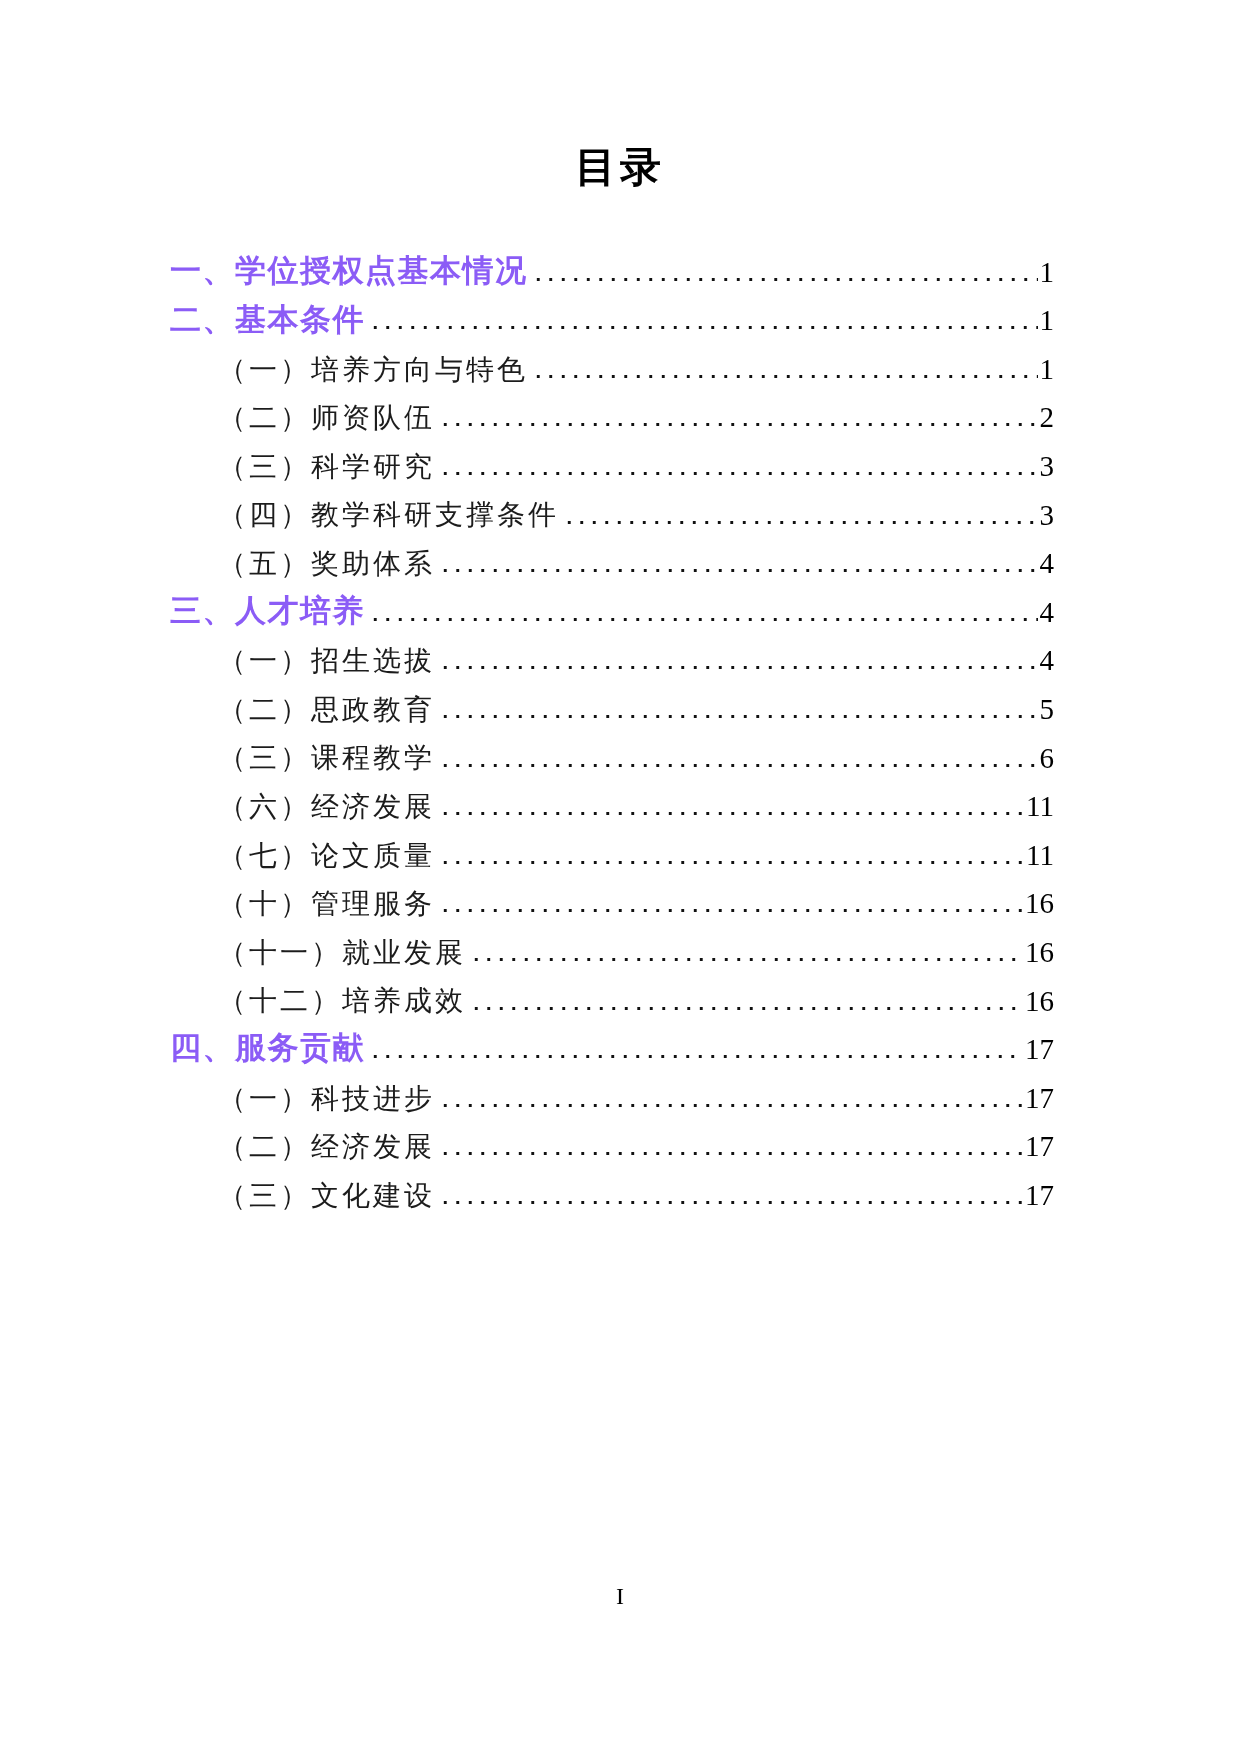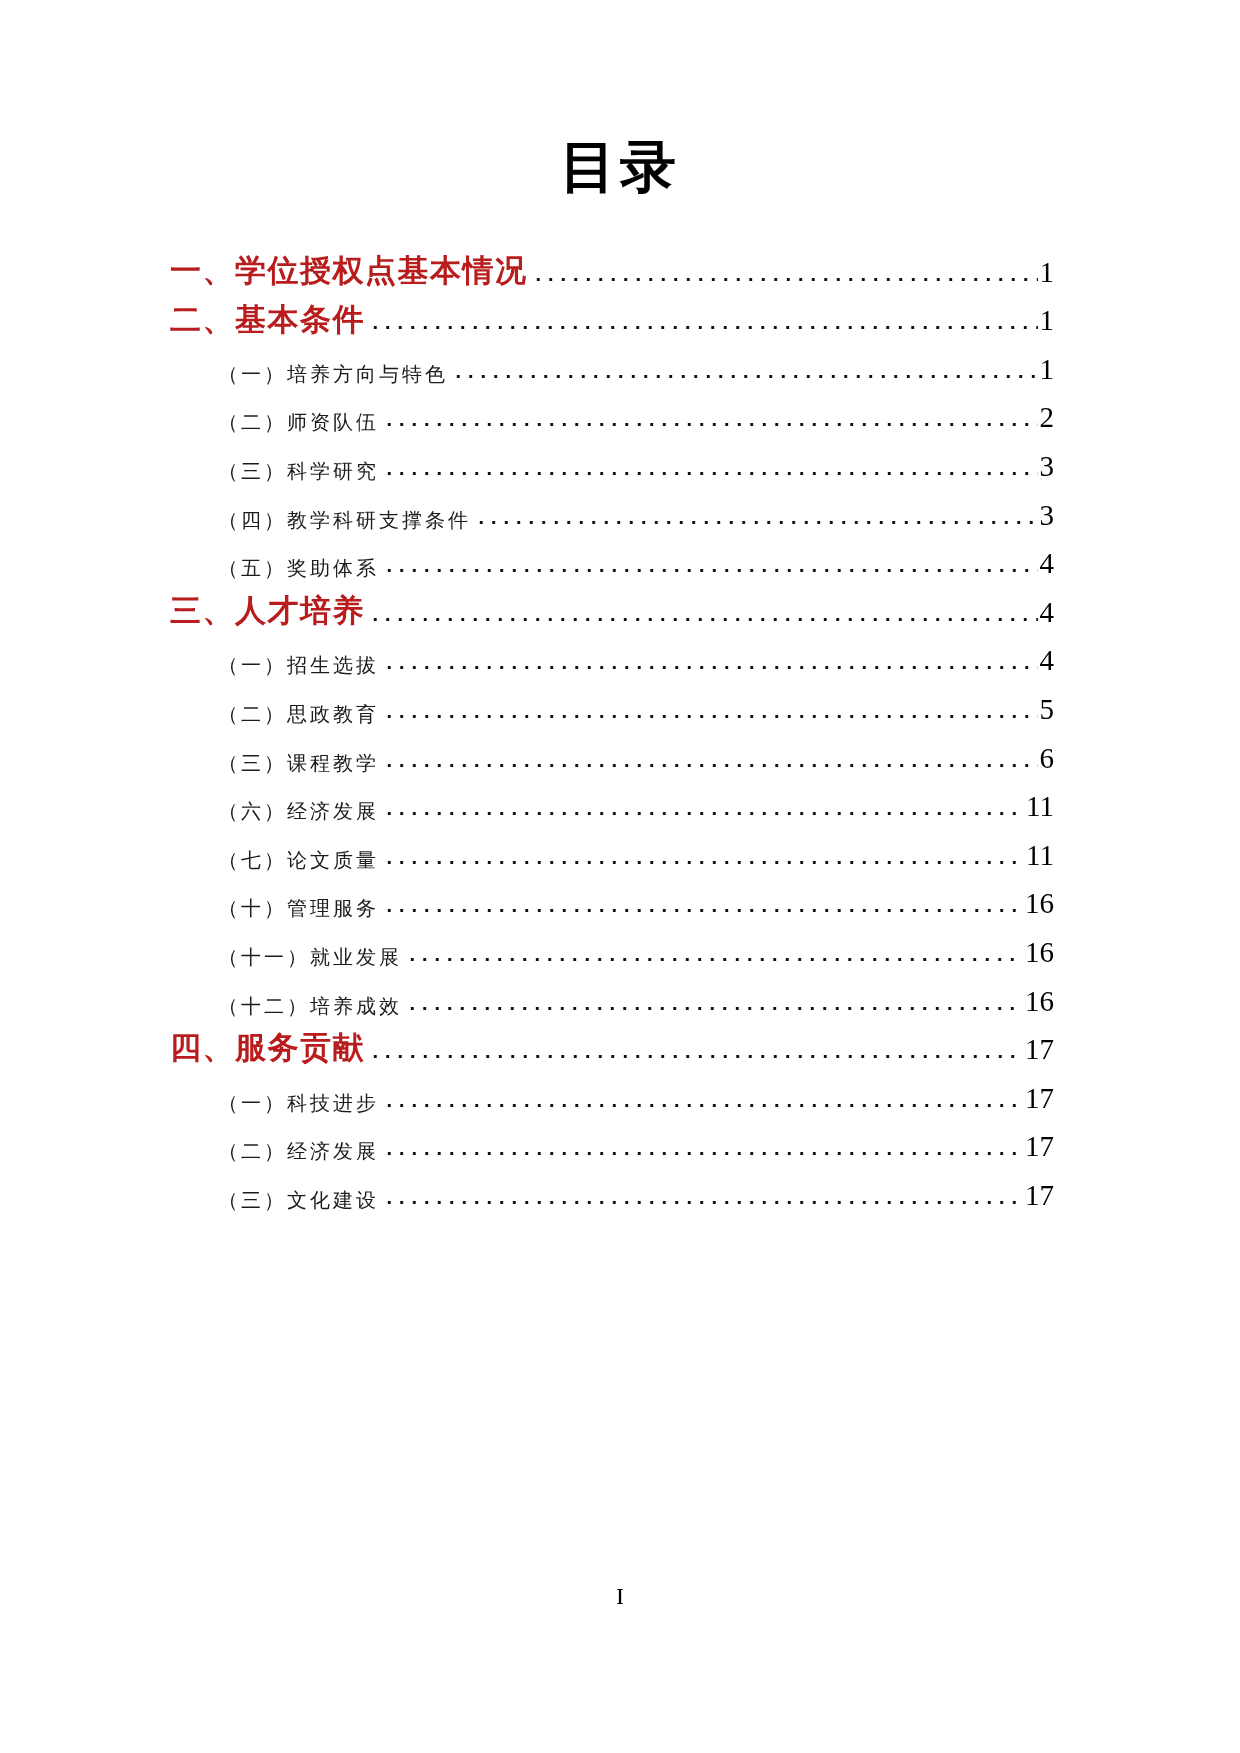--- a/index.html
+++ b/index.html
@@ -17,21 +17,21 @@
     color: #000000;
   }
   .doc-title {
     position: absolute;
     top: 138px;
     left: 0;
     width: 100%;
     text-align: center;
     font-family: "Liberation Sans", sans-serif;
     font-weight: 700;
-    font-size: 56px;
+    font-size: 41px;
     line-height: 58px;
     letter-spacing: 4px;
     color: #000000;
   }
   .toc-list {
     position: absolute;
     top: 240px;
     left: 170px;
     right: 186px;
   }
@@ -43,29 +43,29 @@
   }
   .toc-label {
     flex: 0 0 auto;
     line-height: 1.15;
   }
   .toc-row--l1 .toc-label {
     font-family: "Liberation Sans", sans-serif;
     font-weight: 700;
     font-size: 31px;
     letter-spacing: 1.5px;
-    color: #b91c1c;
+    color: #8b5cf6;
   }
   .toc-row--l2 {
     padding-left: 48px;
   }
   .toc-row--l2 .toc-label {
     font-family: "Liberation Serif", serif;
     font-weight: 400;
-    font-size: 20px;
+    font-size: 28px;
     letter-spacing: 3px;
     color: #1c1c1c;
   }
   .dot-leader {
     flex: 1 1 auto;
     height: 5px;
     margin: 0 2px 7px 4px;
     background-image: radial-gradient(circle, #111111 1.5px, rgba(0,0,0,0) 1.7px);
     background-size: 12.5px 5px;
     background-repeat: repeat-x;

